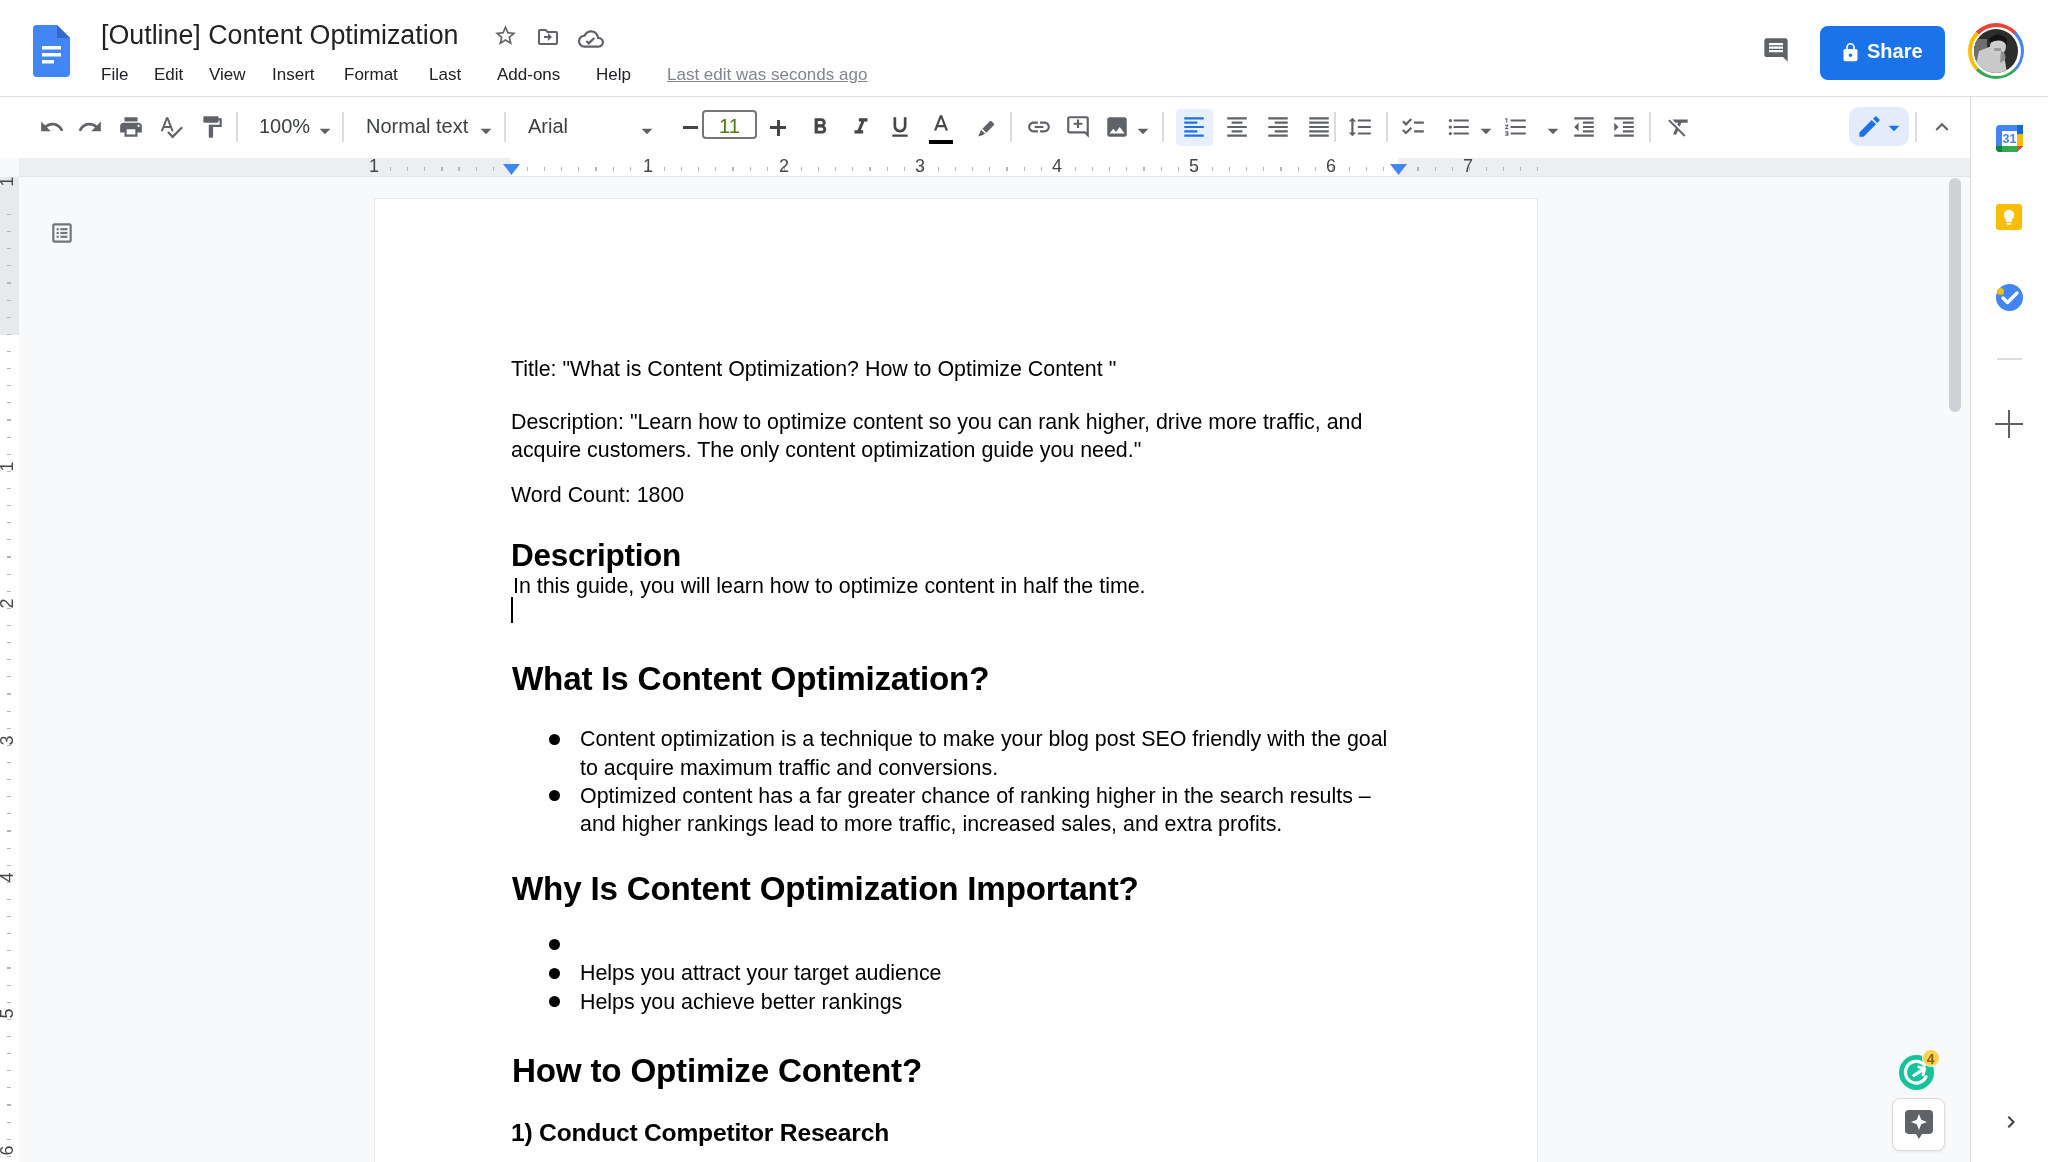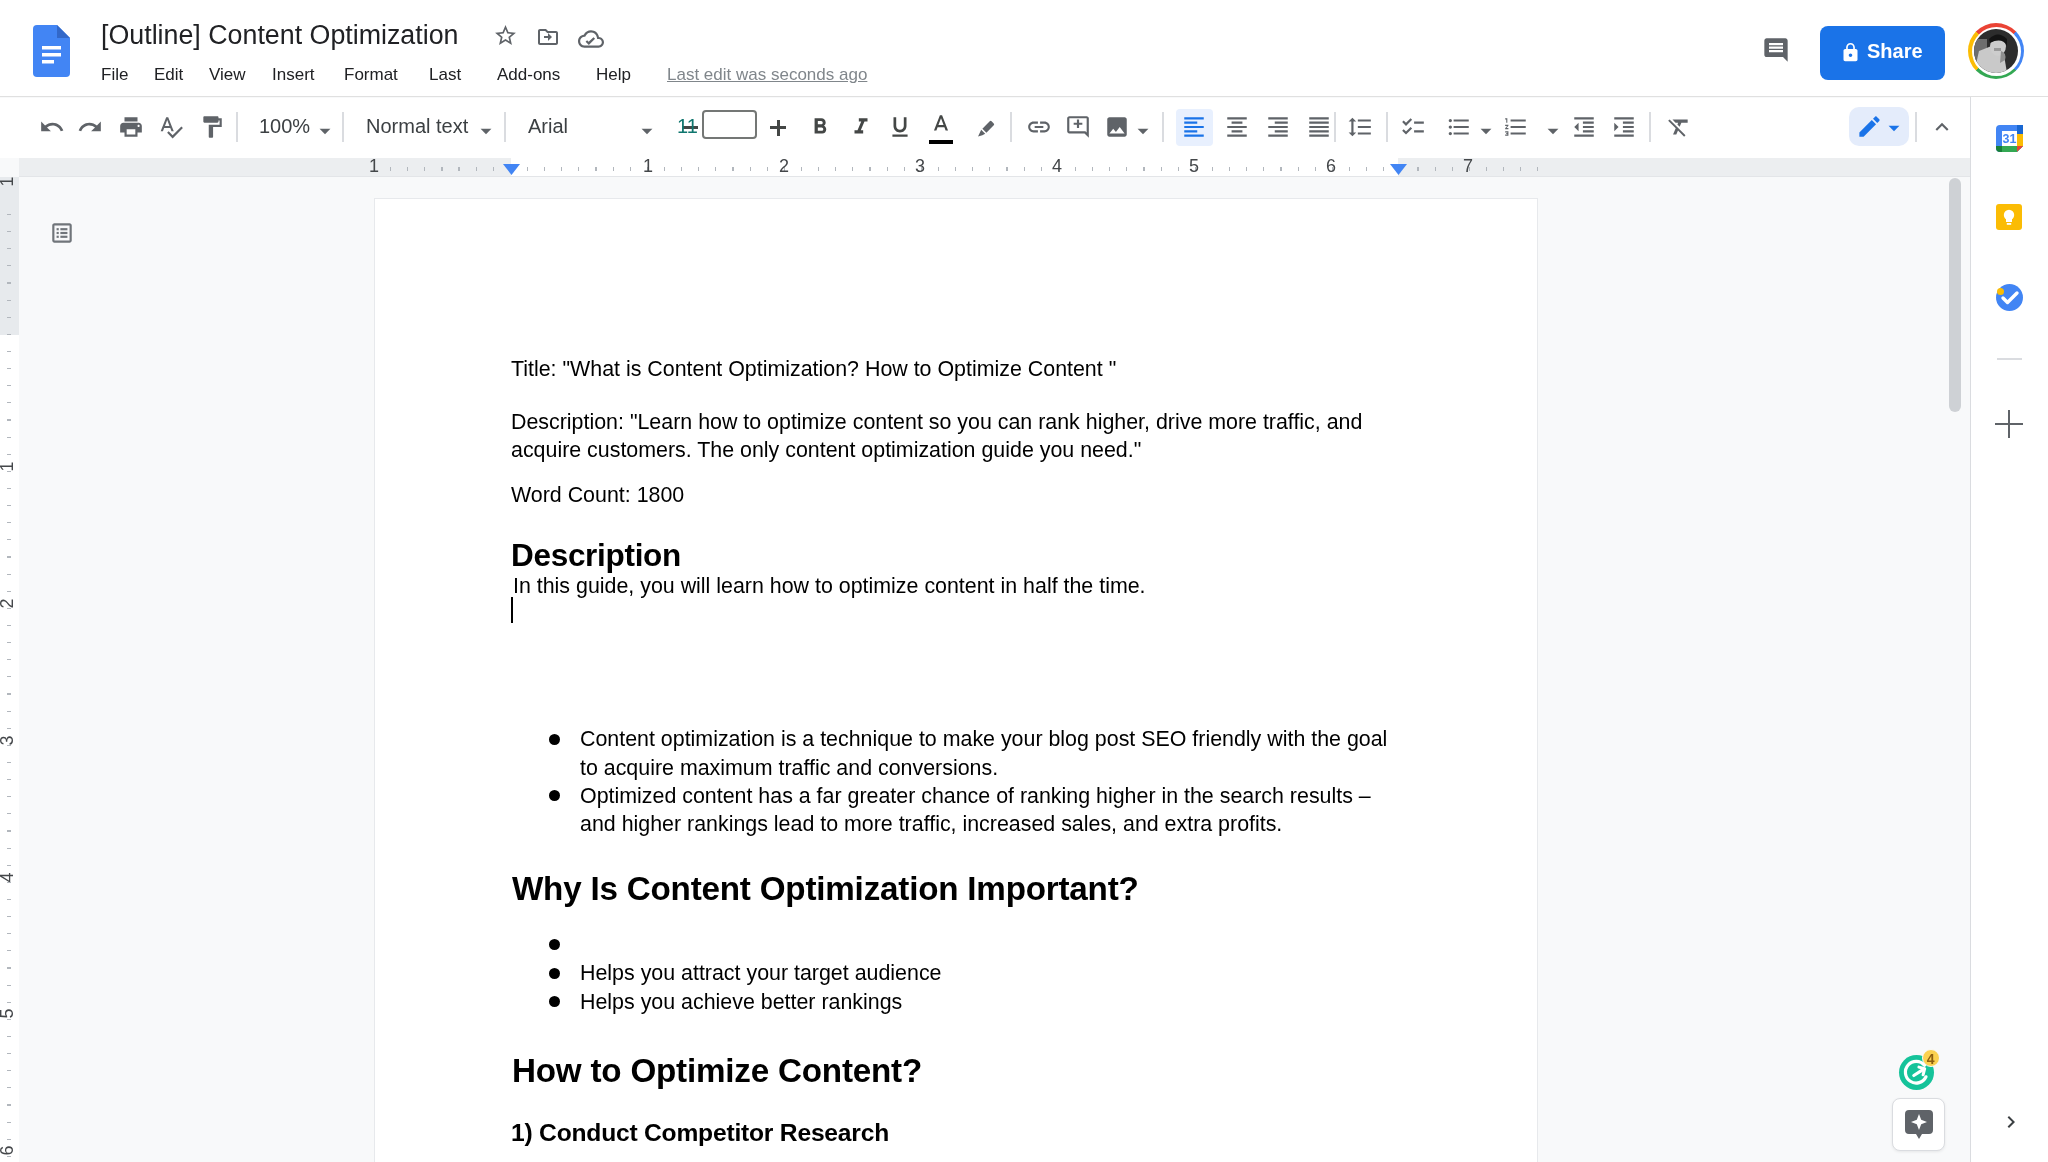--- a/index.html
+++ b/index.html
@@ -108,21 +108,21 @@
 <svg class="ic" style="left:476px;top:121px" width="20" height="20" viewBox="0 0 24 24">
       <path d="M5.5 9.3l6.5 6.5 6.5-6.5z"></path>
     </svg>
 <div class="sep" style="left:504px"></div>
 <div class="tbtxt" style="left:528px">Arial</div>
 <svg class="ic" style="left:637px;top:121px" width="20" height="20" viewBox="0 0 24 24">
       <path d="M5.5 9.3l6.5 6.5 6.5-6.5z"></path>
     </svg>
 <div class="abs" style="left:683px;top:126px;width:15px;height:3px;background:#444746"></div>
 <div class="abs" style="left:702px;top:110px;width:55px;height:29px;border:2px solid #747775;border-radius:4px"></div>
-<div class="tbtxt" style="left:677px;color:#0f766e">11</div>
+<div class="tbtxt" style="left:719px;color:#4d7c0f">11</div>
 <div class="abs" style="left:770px;top:126px;width:16px;height:3px;background:#444746"></div>
 <div class="abs" style="left:776.5px;top:119.5px;width:3px;height:16px;background:#444746"></div>
 <svg class="ic" style="left:807px;top:114px;fill:#444746" width="26" height="26" viewBox="0 0 24 24">
       <path d="M15.6 10.79c.97-.67 1.65-1.77 1.65-2.79 0-2.26-1.75-4-4-4H7v14h7.04c2.09 0 3.71-1.7 3.71-3.79 0-1.52-.86-2.82-2.15-3.42zM10 6.5h3c.83 0 1.5.67 1.5 1.5s-.67 1.5-1.5 1.5h-3v-3zm3.5 9H10v-3h3.5c.83 0 1.5.67 1.5 1.5s-.67 1.5-1.5 1.5z"></path>
     </svg>
 <svg class="ic" style="left:848px;top:114px;fill:#444746" width="26" height="26" viewBox="0 0 24 24">
       <path d="M10 4v3h2.21l-3.42 8H6v3h8v-3h-2.21l3.42-8H18V4z"></path>
     </svg>
 <svg class="ic" style="left:887px;top:114px;fill:#444746" width="26" height="26" viewBox="0 0 24 24">
       <path d="M12 17c3.31 0 6-2.69 6-6V3h-2.5v8c0 1.93-1.57 3.5-3.5 3.5S8.5 12.93 8.5 11V3H6v8c0 3.31 2.69 6 6 6zm-7 2v2h14v-2H5z"></path>
@@ -247,20 +247,21 @@
       <rect x="10.5" y="14.5" width="6.5" height="2"></rect>
     </svg>
 
 <div class="body-line" style="left:511px;top:355px">Title: "What is Content Optimization? How to Optimize Content "</div>
 <div class="body-line" style="left:511px;top:407.5px">Description: "Learn how to optimize content so you can rank higher, drive more traffic, and</div>
 <div class="body-line" style="left:511px;top:436px">acquire customers. The only content optimization guide you need."</div>
 <div class="body-line" style="left:511px;top:481.4px">Word Count: 1800</div>
 <div class="abs" style="left:511px;top:537px;font-size:31.5px;line-height:36px;font-weight:bold;color:#000;letter-spacing:-0.3px">Description</div>
 <div class="abs" style="left:511px;top:597px;width:2px;height:26px;background:#000"></div>
 <div class="body-line" style="left:513px;top:572px">In this guide, you will learn how to optimize content in half the time.</div>
+<div class="h1" style="left:512px;top:659.6px">What Is Content Optimization?</div>
 <div class="dot" style="left:548.7px;top:733.5px"></div>
 <div class="body-line" style="left:580px;top:725.4px">Content optimization is a technique to make your blog post SEO friendly with the goal</div>
 <div class="body-line" style="left:580px;top:753.8px">to acquire maximum traffic and conversions.</div>
 <div class="dot" style="left:548.7px;top:789.9px"></div>
 <div class="body-line" style="left:580px;top:810.3px">and higher rankings lead to more traffic, increased sales, and extra profits.</div>
 <div class="body-line" style="left:580px;top:781.8px">Optimized content has a far greater chance of ranking higher in the search results –</div>
 <div class="h1" style="left:512px;top:870.2px">Why Is Content Optimization Important?</div>
 <div class="dot" style="left:548.7px;top:939.1px"></div>
 <div class="dot" style="left:548.7px;top:967.5px"></div>
 <div class="body-line" style="left:580px;top:959.4px">Helps you attract your target audience</div>

